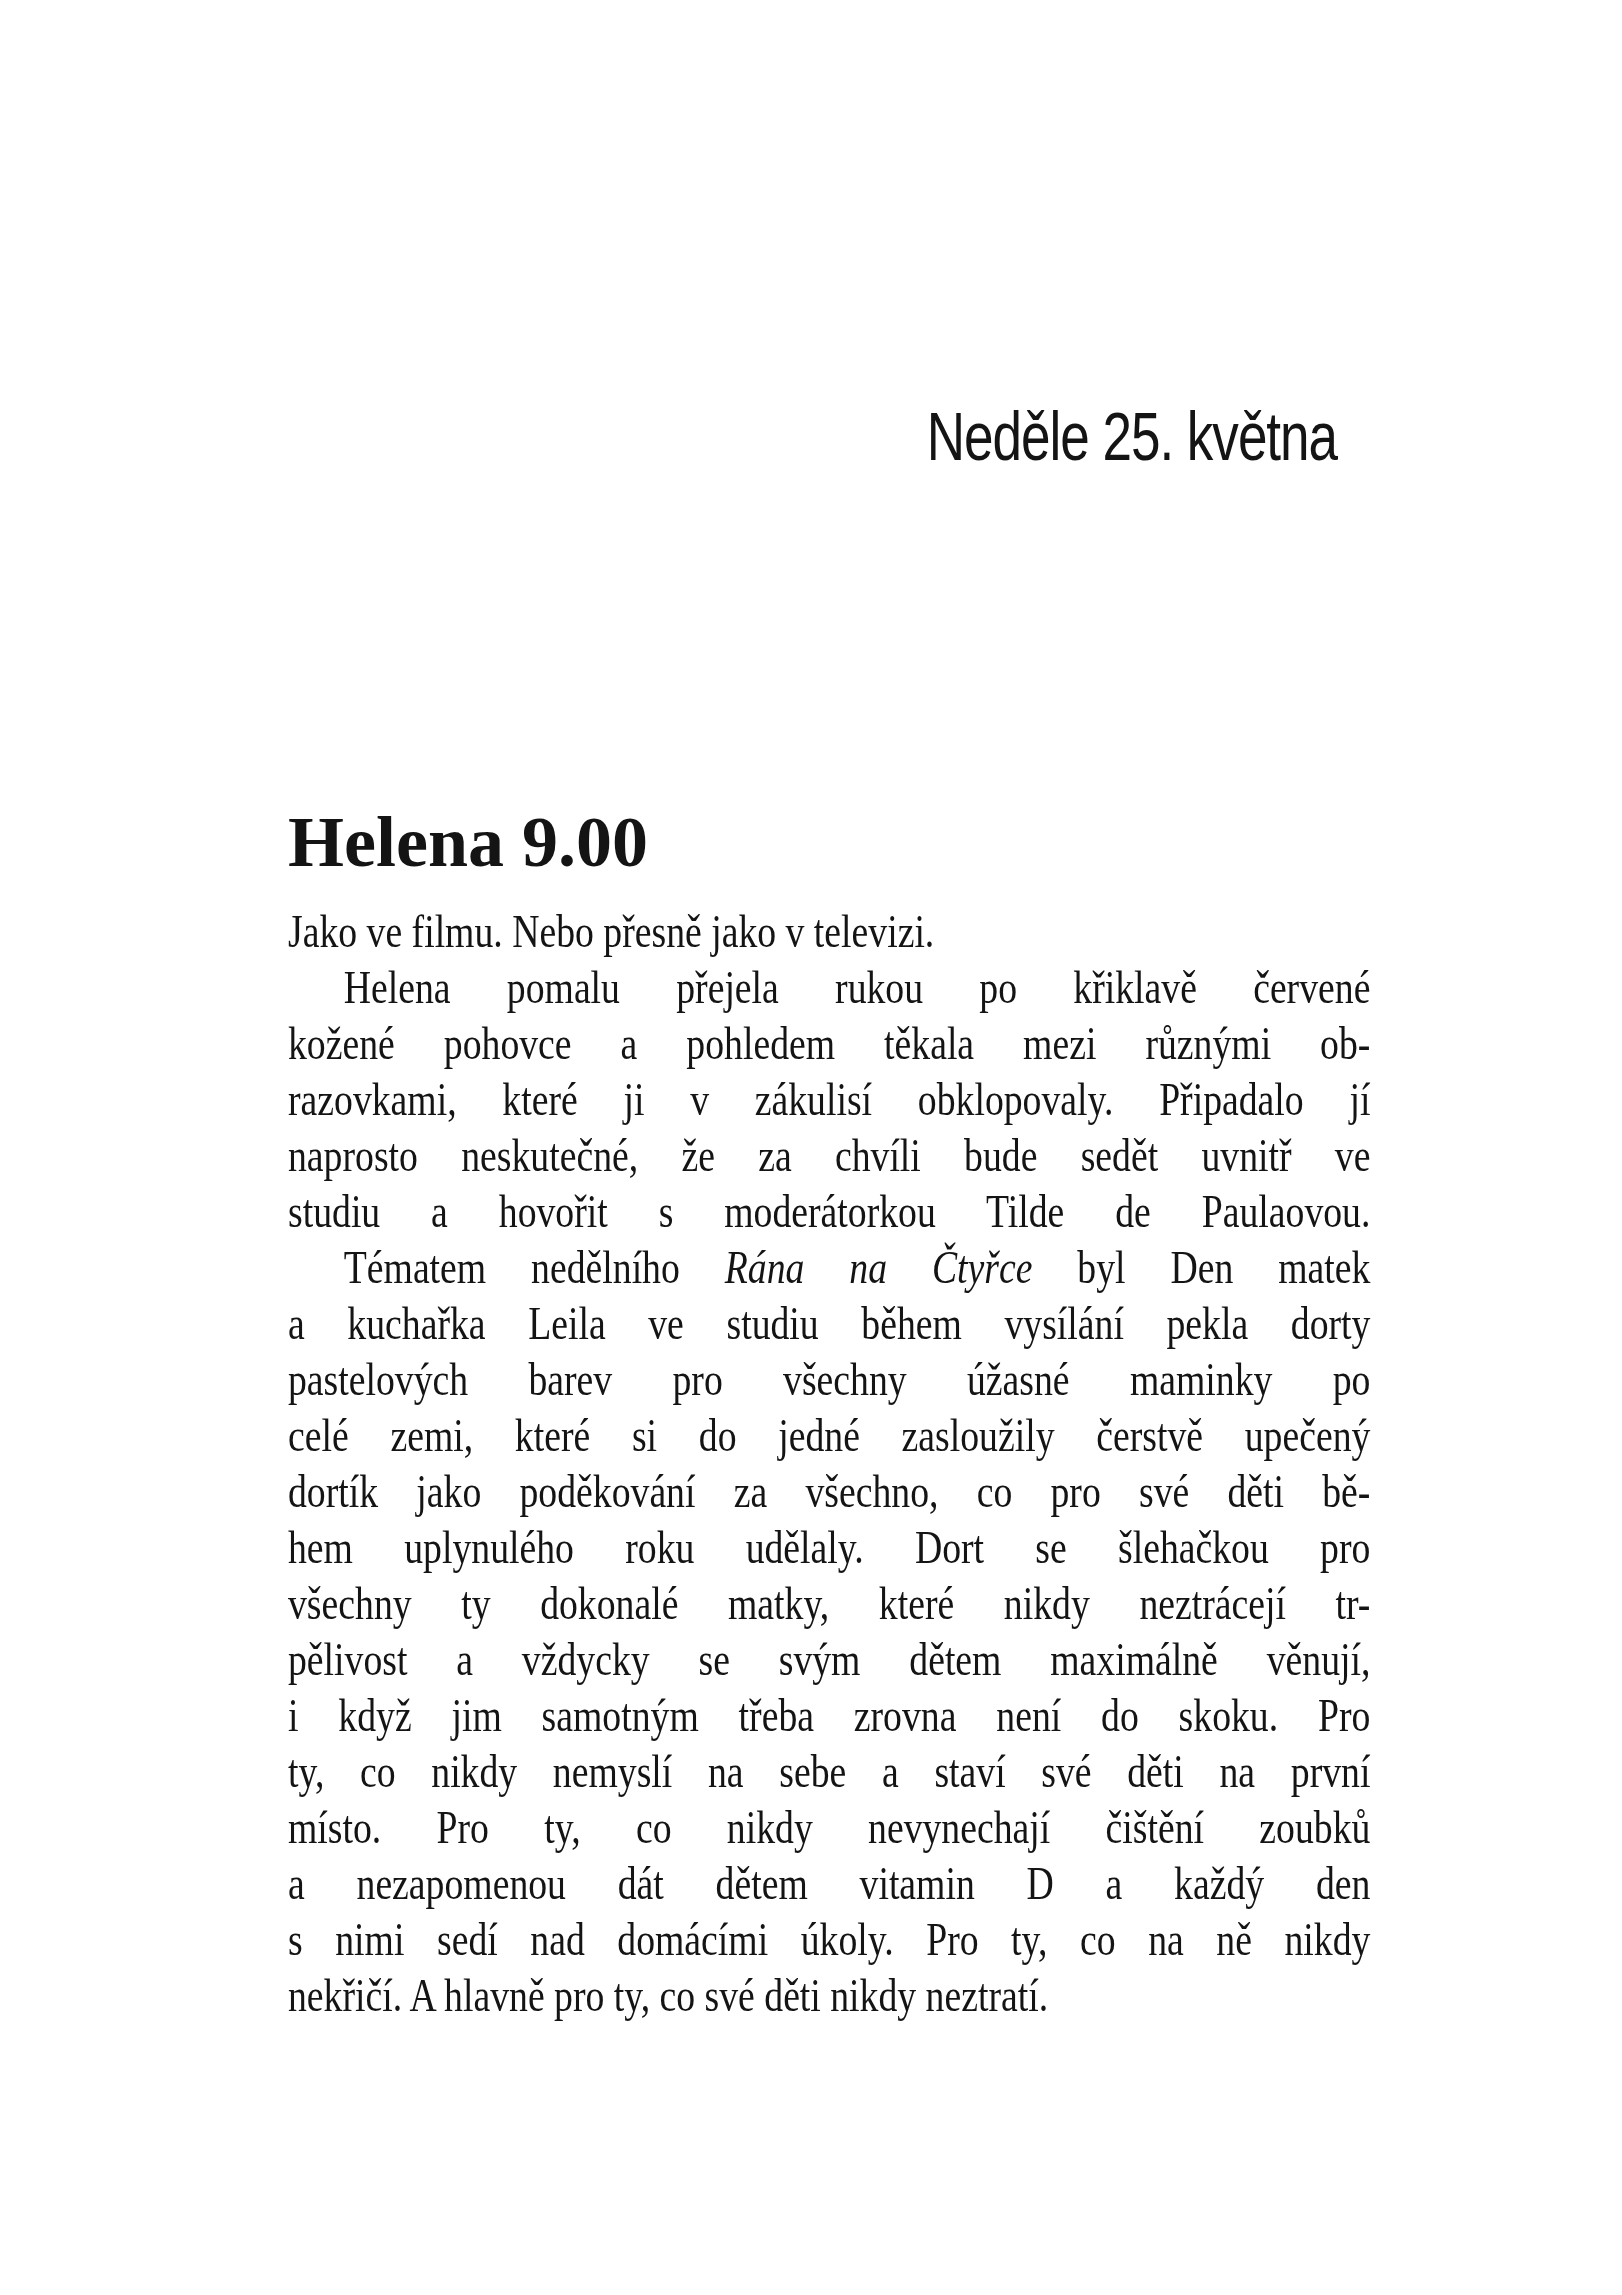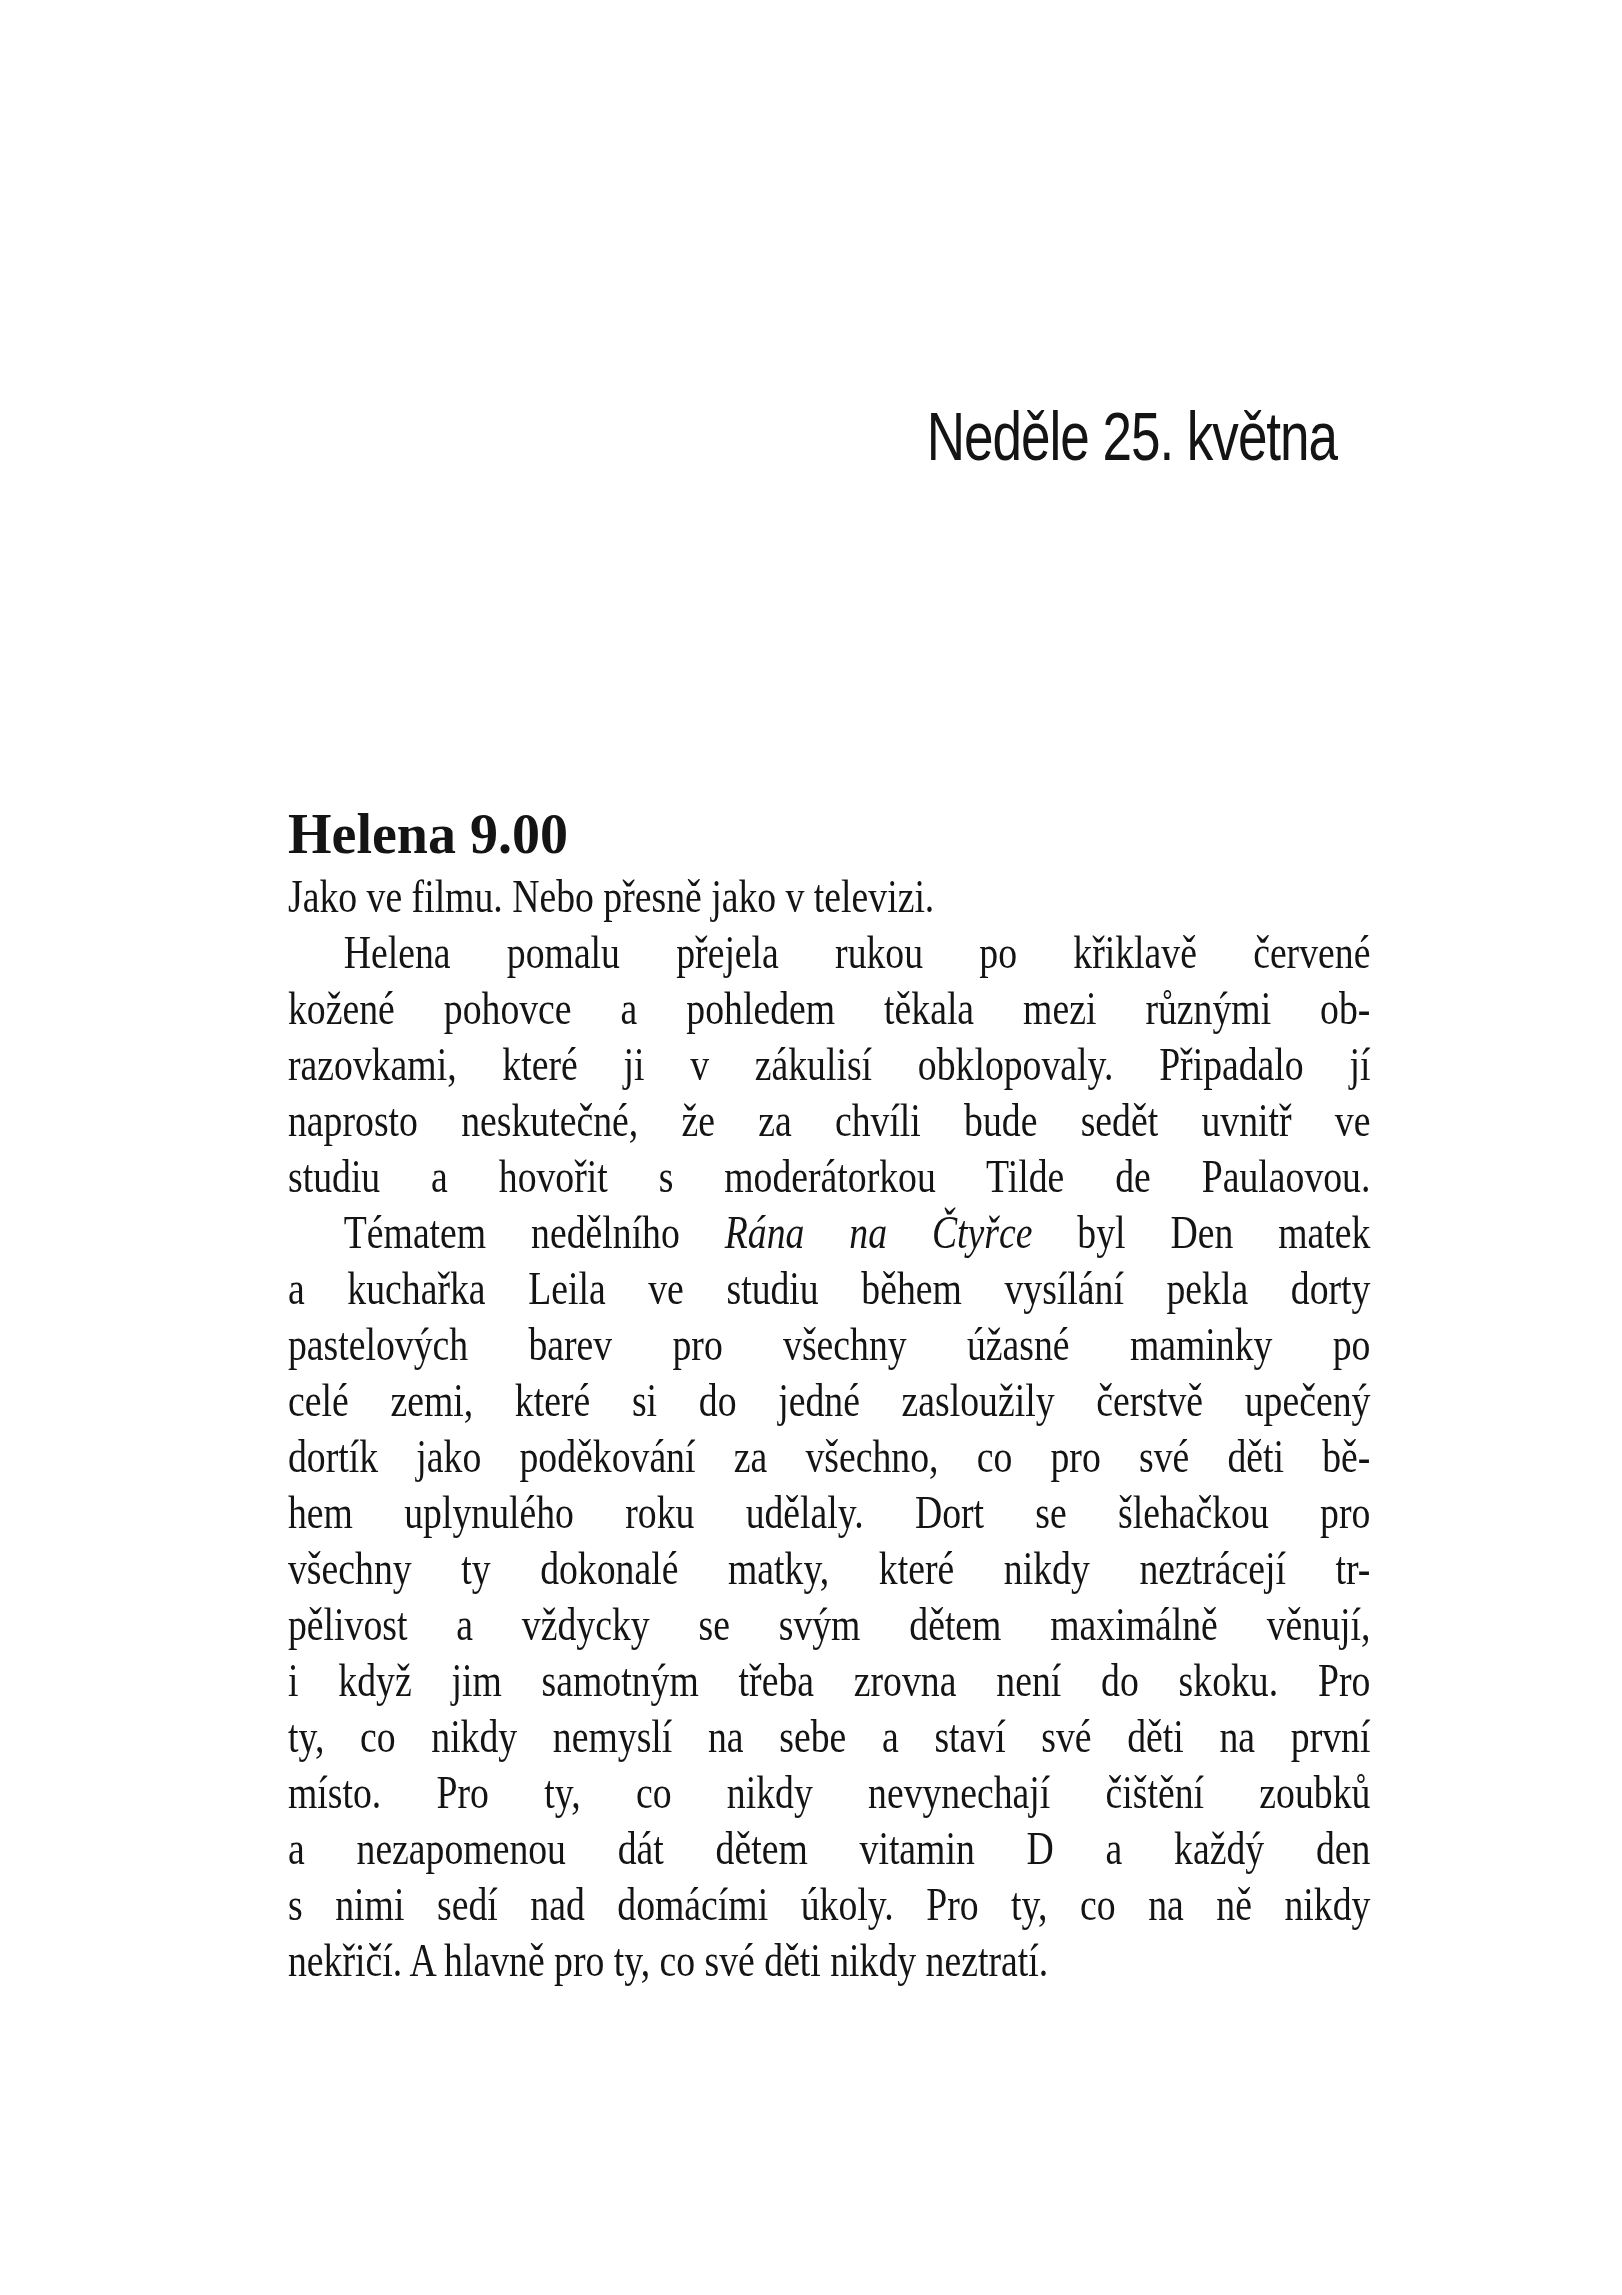--- a/index.html
+++ b/index.html
@@ -31,30 +31,30 @@
     letter-spacing: -1.3px;
   }
 
   
   .section-heading {
     position: absolute;
     top: 806px;
     left: 288px;
     margin: 0;
     font-family: "Liberation Serif", serif;
-    font-size: 56px;
+    font-size: 72px;
     font-weight: 700;
     line-height: 1;
     white-space: nowrap;
   }
 
   
   .body-block {
     position: absolute;
-    top: 869px;
+    top: 904px;
     left: 288px;
     width: 1083px;
   }
   .body-inner {
     width: 1320px;
     transform: scaleX(0.82);
     transform-origin: top left;
     font-family: "Liberation Serif", serif;
     font-size: 46px;
     line-height: 56px;

